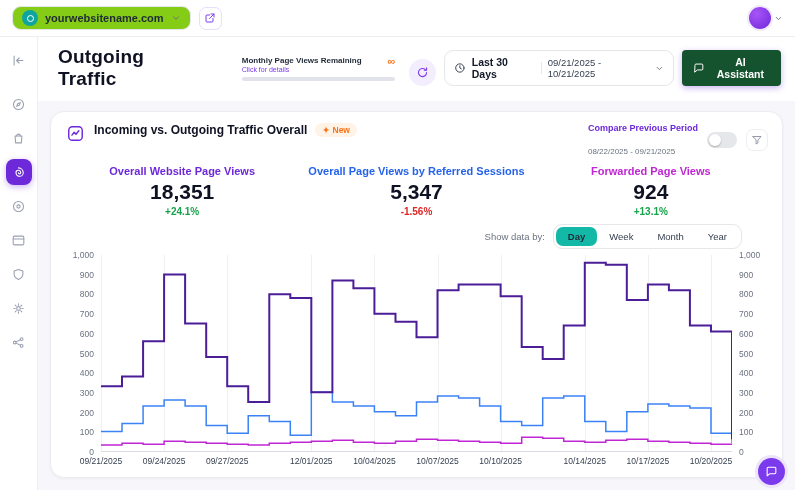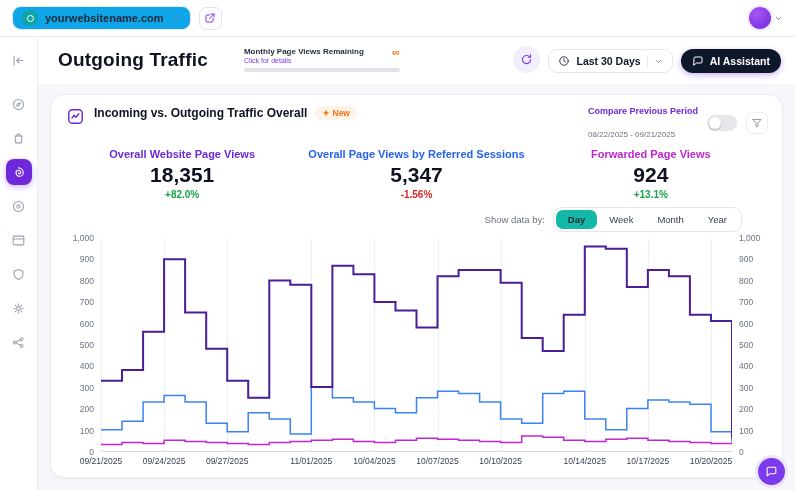--- a/index.html
+++ b/index.html
@@ -3,21 +3,21 @@
 <meta charset="utf-8">
 <style>
   * { margin:0; padding:0; box-sizing:border-box; }
   html,body { width:795px; height:490px; overflow:hidden; }
   body { font-family:"Liberation Sans", sans-serif; background:#f7f7fb; color:#111827; position:relative; }
   svg { display:block; }
   button { font-family:inherit; border:none; background:none; cursor:pointer; }
 
   
   .topbar { height:37px; background:#fff; border-bottom:1px solid #ededf2; display:flex; align-items:center; gap:8px; padding:0 12px; }
-  .domain-pill { display:flex; align-items:center; gap:7px; border:1px solid #e5e7eb; border-radius:9px; background:#0ea5e9; padding:3px 9px; cursor:pointer; }
+  .domain-pill { display:flex; align-items:center; gap:7px; border:1px solid #e5e7eb; border-radius:9px; background:#84cc16; padding:3px 9px; cursor:pointer; }
   .site-logo { width:16px; height:16px; border-radius:50%; background:#0ea5a0; display:grid; place-items:center; }
   .site-logo i { width:7px; height:7px; border:1.5px solid #fff; border-radius:50%; display:block; }
   .domain-txt { font-size:11px; font-weight:600; color:#1f2937; }
   .chev { color:#6b7280; }
   .open-btn { width:23px; height:23px; border:1px solid #e7defa; border-radius:7px; color:#7c3aed; display:grid; place-items:center; background:#fff; }
   .spacer { flex:1; }
   .user-menu { display:flex; align-items:center; gap:3px; cursor:pointer; }
   .avatar { width:22px; height:22px; border-radius:50%; background:radial-gradient(circle at 35% 30%, #a855f7, #6d28d9); box-shadow:0 0 0 2px #f1eafc; }
 
   
@@ -37,21 +37,21 @@
   .quota-link { font-size:7px; color:#7c3aed; margin-top:1px; }
   .quota-value { margin-left:auto; font-size:11px; font-weight:700; color:#f97316; line-height:1; }
   .quota-bar { height:4px; border-radius:2px; background:#e9eaf0; margin-top:4px; overflow:hidden; }
   .quota-fill { height:100%; width:100%; background:#e2e3ea; }
   .header-actions { margin-left:auto; display:flex; align-items:flex-end; gap:8px; }
   .refresh { width:27px; height:27px; border-radius:50%; background:#f3eefe; color:#7c3aed; display:grid; place-items:center; }
   .range-pill { display:flex; align-items:center; gap:6px; border:1px solid #e5e7eb; border-radius:9px; background:#fff; padding:5px 9px; cursor:pointer; }
   .range-label { font-size:10.5px; font-weight:700; color:#111827; }
   .vdiv { width:1px; height:12px; background:#e5e7eb; }
   .range-dates { font-size:9.5px; color:#374151; }
-  .ai-btn { display:flex; align-items:center; gap:6px; background:#0f172a; color:#fff; font-size:10.5px; font-weight:700; padding:6px 11px; border-radius:16px; box-shadow:0 2px 6px rgba(109,40,217,.35); }
+  .ai-btn { display:flex; align-items:center; gap:6px; background:#14532d; color:#fff; font-size:10.5px; font-weight:700; padding:6px 11px; border-radius:4px; box-shadow:0 2px 6px rgba(109,40,217,.35); }
 
   
   .content { flex:1; padding:10px 12px 12px; }
   .card { background:#fff; border:1px solid #ececf2; border-radius:14px; box-shadow:0 1px 3px rgba(20,20,40,.05); height:100%; padding:11px 14px 8px; display:flex; flex-direction:column; }
   .card-head { display:flex; align-items:flex-start; gap:8px; }
   .card-icon { width:21px; height:21px; color:#6d28d9; display:grid; place-items:center; }
   .card-title { font-size:12px; font-weight:700; color:#0f1222; }
   .badge { display:flex; align-items:center; gap:3px; background:#fff3e8; color:#f97316; font-size:8.5px; font-weight:700; padding:2px 7px; border-radius:9px; }
   .head-right { margin-left:auto; display:flex; align-items:center; gap:9px; }
   .compare-label { font-size:9px; font-weight:700; color:#6d28d9; }
@@ -198,20 +198,21 @@
               <path d="M19.5 3.5v4.2h-4.2"></path>
             </svg>
         </button>
         <div class="range-pill">
           <svg class="chev" width="12" height="12" viewBox="0 0 24 24" fill="none" stroke="#374151" stroke-width="2" stroke-linecap="round" stroke-linejoin="round">
               <circle cx="12" cy="12" r="8.5"></circle>
               <path d="M12 7.5V12l3 1.8"></path>
             </svg>
           <span class="range-label">Last 30 Days</span>
           <span class="vdiv"></span>
+          <span class="range-dates">09/21/2025 - 10/21/2025</span>
           <svg class="chev" width="9" height="9" viewBox="0 0 24 24" fill="none" stroke="currentColor" stroke-width="2.4" stroke-linecap="round" stroke-linejoin="round">
               <path d="M6 9l6 6 6-6"></path>
             </svg>
         </div>
         <button class="ai-btn">
           <svg width="12" height="12" viewBox="0 0 24 24" fill="none" stroke="currentColor" stroke-width="2" stroke-linecap="round" stroke-linejoin="round">
               <path d="M4 6a2 2 0 0 1 2-2h12a2 2 0 0 1 2 2v8a2 2 0 0 1-2 2H9l-5 4z"></path>
             </svg>
           <span>AI Assistant</span>
         </button>
@@ -245,21 +246,21 @@
                   <path d="M4 5h16l-6.2 7.2V18l-3.6 2v-7.8z"></path>
                 </svg>
             </button>
           </div>
         </div>
 
         <div class="stats">
           <div class="stat">
             <div class="stat-label" style="color: rgb(109, 40, 217);">Overall Website Page Views</div>
             <div class="stat-value">18,351</div>
-            <div class="stat-delta" style="color: rgb(22, 163, 74);">+82.0%</div>
+            <div class="stat-delta" style="color: rgb(22, 163, 74);">+24.1%</div>
           </div>
           <div class="stat">
             <div class="stat-label" style="color: rgb(37, 99, 235);">Overall Page Views by Referred Sessions</div>
             <div class="stat-value">5,347</div>
             <div class="stat-delta" style="color: rgb(220, 38, 38);">-1.56%</div>
           </div>
           <div class="stat">
             <div class="stat-label" style="color: rgb(192, 38, 211);">Forwarded Page Views</div>
             <div class="stat-value">924</div>
             <div class="stat-delta" style="color: rgb(22, 163, 74);">+13.1%</div>
@@ -320,21 +321,21 @@
               <span style="top: 30%;">700</span>
               <span style="top: 20%;">800</span>
               <span style="top: 10%;">900</span>
               <span style="top: 0%;">1,000</span>
             </div>
         </div>
         <div class="xaxis" id="xaxis">
             <div class="xlab" style="left: 0%;">09/21/2025</div>
             <div class="xlab" style="left: 10%;">09/24/2025</div>
             <div class="xlab" style="left: 20%;">09/27/2025</div>
-            <div class="xlab" style="left: 33.3333%;">11/01/2025</div>
+            <div class="xlab" style="left: 33.3333%;">12/01/2025</div>
             <div class="xlab" style="left: 43.3333%;">10/04/2025</div>
             <div class="xlab" style="left: 53.3333%;">10/07/2025</div>
             <div class="xlab" style="left: 63.3333%;">10/10/2025</div>
             <div class="xlab" style="left: 76.6667%;">10/14/2025</div>
             <div class="xlab" style="left: 86.6667%;">10/17/2025</div>
             <div class="xlab" style="left: 96.6667%;">10/20/2025</div>
           </div>
       </div>
     </div>
   </div>

